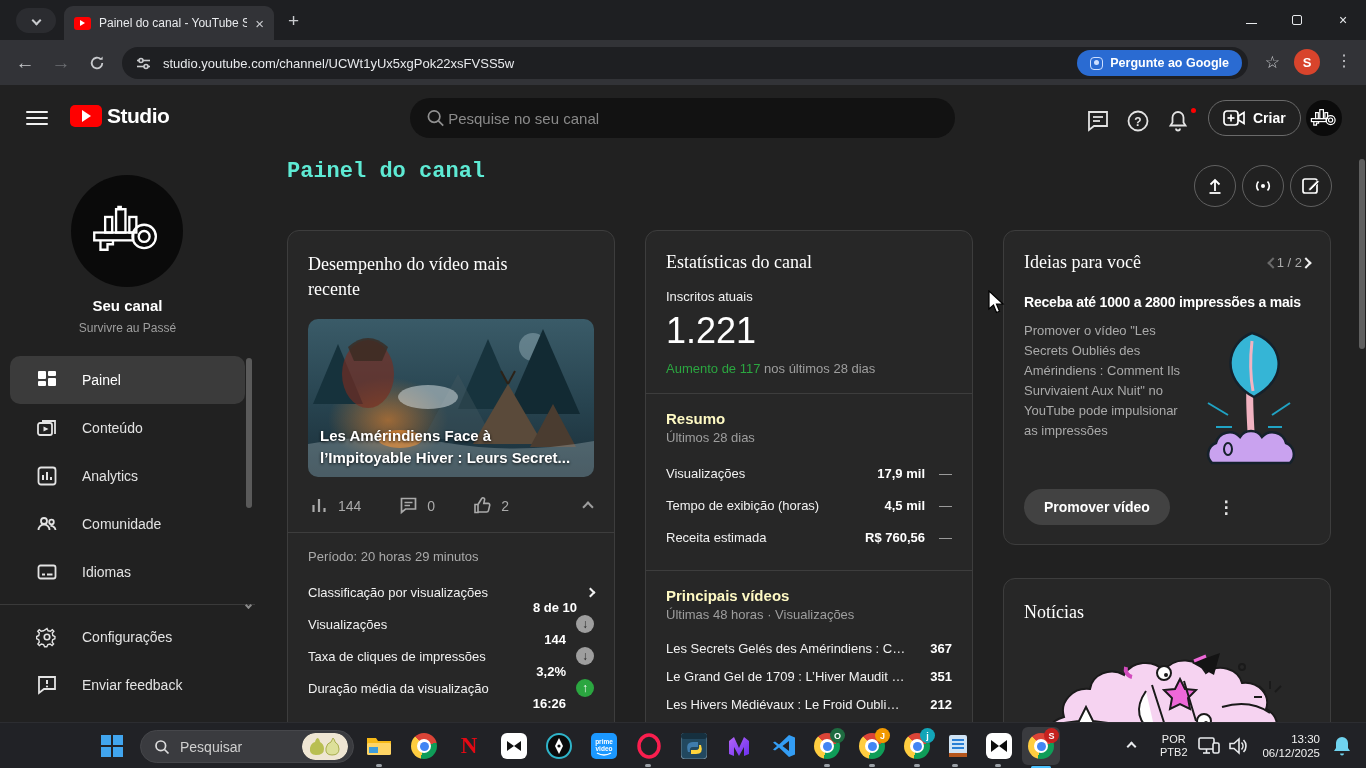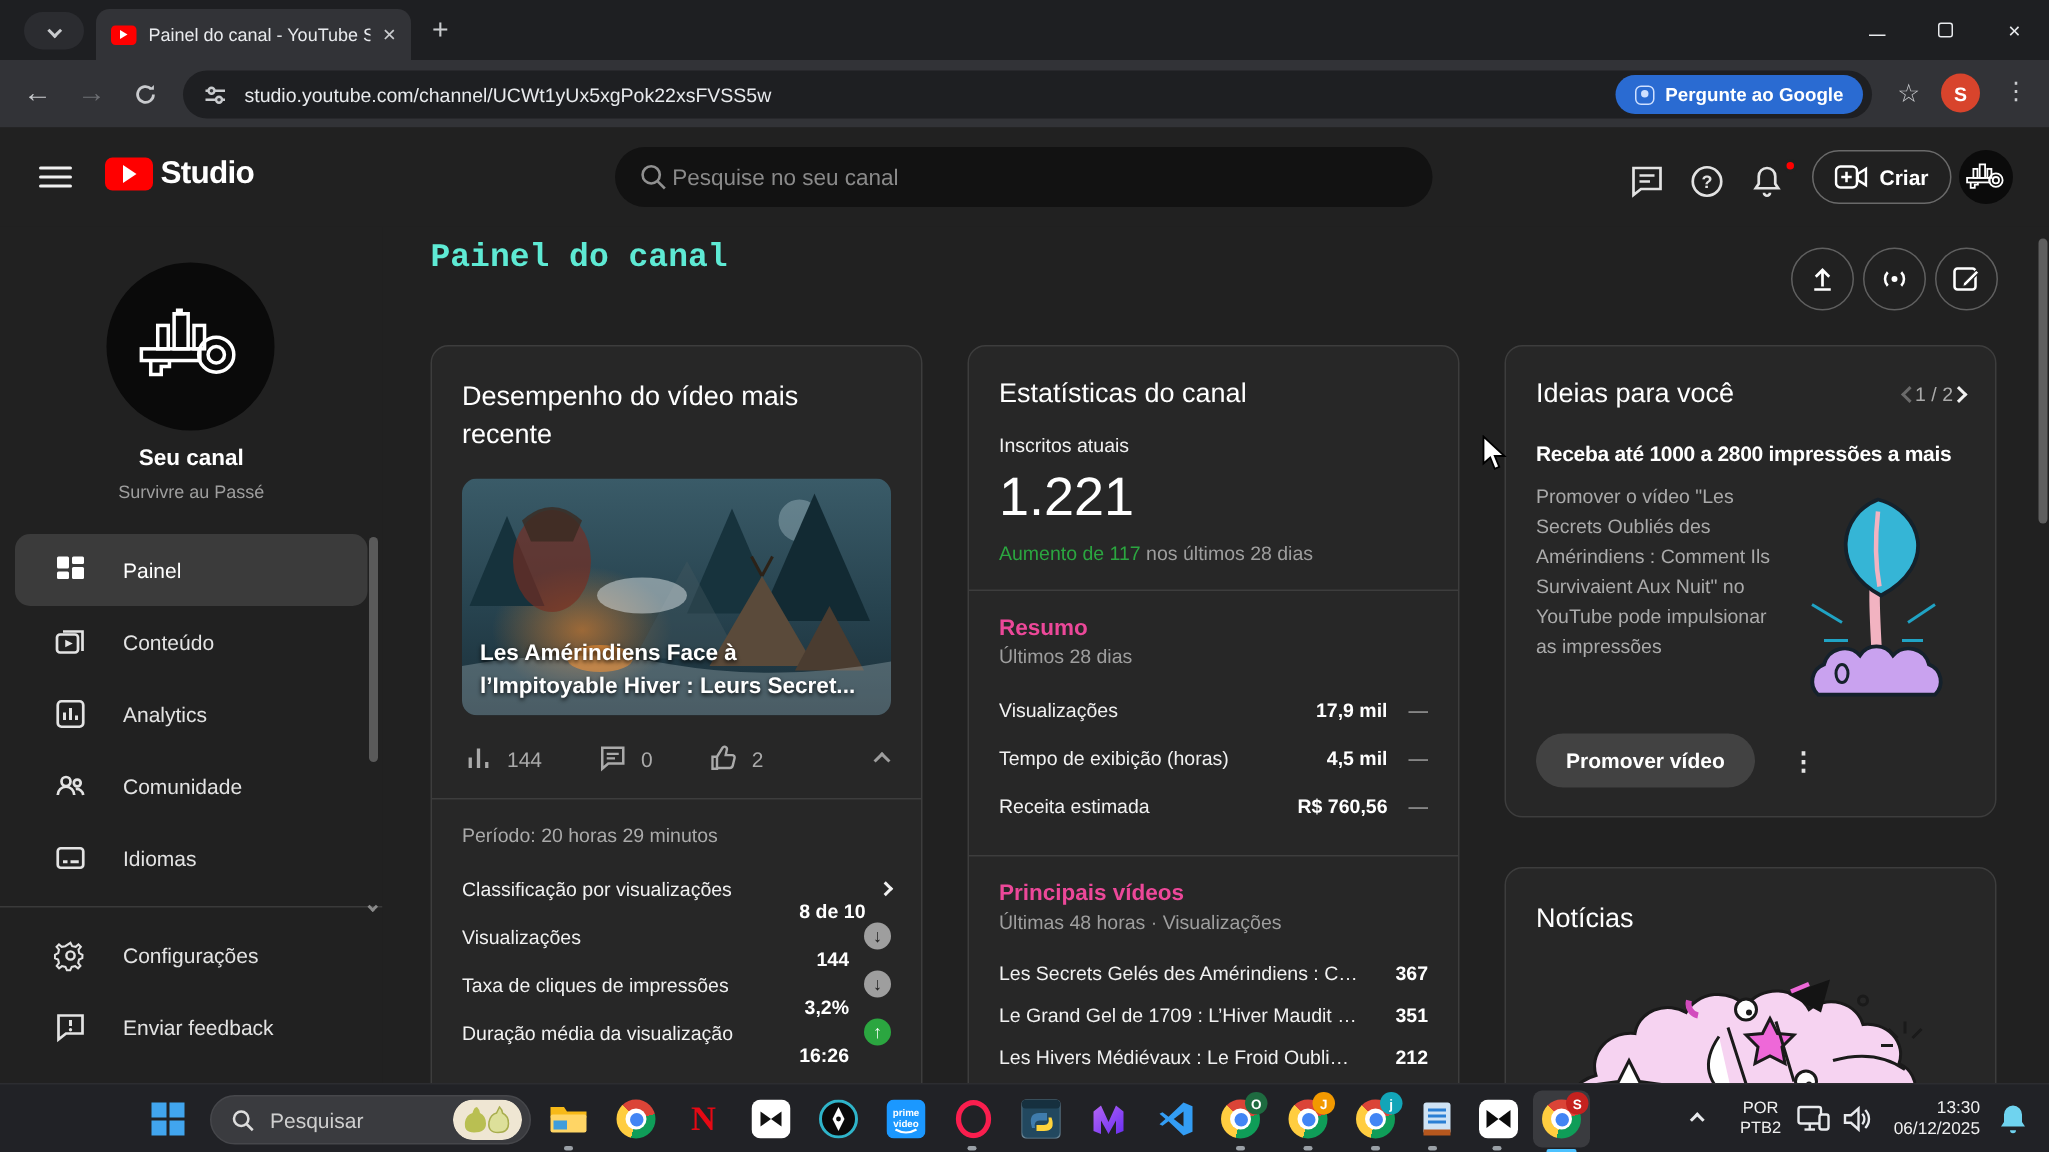--- a/index.html
+++ b/index.html
@@ -83,21 +83,21 @@
   .side-scroll-arrow .chev { border-color:#8a8a8a; width:5px; height:5px; }
 
   
   .content { position:absolute; top:151px; left:255px; width:1111px; height:571px; background:#212121; }
   .page-title { position:absolute; left:32px; top:8px; font-size:22px; font-weight:700; color:#5eead4;font-family:Liberation Mono, monospace; }
   .action-circle { position:absolute; top:14px; width:42px; height:42px; border:1px solid #606060; border-radius:50%;
                    display:flex; align-items:center; justify-content:center; }
   .main-scroll { position:absolute; right:1px; top:8px; width:6px; height:190px; border-radius:3px; background:#5f5f5f; }
 
   .card { position:absolute; background:#272727; border:1px solid #3d3d3d; border-radius:12px; }
-  .card-title { font-size:18px; font-weight:500; color:#fff; }
+  .card-title { font-size:18px; font-weight:500; color:#fff;font-family:Liberation Serif, serif; }
 
   
   .c1 { left:32px; top:79px; width:328px; height:560px; }
   .c1 .card-title { margin:21px 20px 0; width:250px; line-height:25px; }
   .thumb { position:relative; margin:17px 20px 0; width:286px; height:158px; border-radius:10px; overflow:hidden;
            background: radial-gradient(closest-side at 28% 64%, rgba(255,140,40,.55), rgba(255,140,40,0) 75%),
                        linear-gradient(180deg,#3a5b68 0%,#27434f 55%,#1a2e38 100%); }
   .thumb svg { position:absolute; inset:0; }
   .thumb-title { position:absolute; left:12px; bottom:8px; font-size:15px; font-weight:700; color:#fff;
                  line-height:22px; text-shadow:0 1px 3px rgba(0,0,0,.9); }
@@ -114,21 +114,21 @@
   .trend.down { background:#9e9e9e; color:#232323; }
   .trend.up { background:#2ba640; color:#fff; }
 
   
   .c2 { left:390px; top:79px; width:328px; height:560px; }
   .c2 .card-title { margin:21px 20px 0; }
   .subs-lbl { margin:16px 20px 0; font-size:13px; color:#f1f1f1; }
   .subs-val { margin:6px 20px 0; font-size:36px; font-weight:400; color:#fff; }
   .growth { margin:9px 20px 0; font-size:13px; color:#9e9e9e; }
   .growth .g { color:#2ba640; }
-  .sec-title { margin:16px 20px 0; font-size:15px; font-weight:700; color:#ec4899; }
+  .sec-title { margin:16px 20px 0; font-size:15px; font-weight:700; color:#fef9c3; }
   .sec-sub { margin:3px 20px 0; font-size:13px; color:#9e9e9e; }
   .srow { display:flex; align-items:center; justify-content:space-between; margin:0 20px; height:32px; }
   .srow .lbl { font-size:13px; color:#f1f1f1; font-weight:500; }
   .srow .right { display:flex; align-items:center; gap:14px; }
   .srow .val { font-size:13px; font-weight:700; color:#fff; }
   .srow .dash { color:#aaa; font-size:13px; }
   .trow { display:flex; align-items:center; justify-content:space-between; margin:0 20px; height:28px; }
   .trow .t { font-size:13px; color:#f1f1f1; font-weight:500; white-space:nowrap; overflow:hidden;
              text-overflow:ellipsis; max-width:240px; }
   .trow .v { font-size:13px; font-weight:700; color:#fff; }
@@ -136,21 +136,21 @@
   
   .c3 { left:748px; top:79px; width:328px; height:315px; }
   .c3-head { display:flex; align-items:center; justify-content:space-between; margin:21px 20px 0; }
   .pager { display:flex; align-items:center; gap:0; }
   .pager .num { font-size:13px; color:#aaa; }
   .pager .chev { width:8px; height:8px; }
   .pager .dim { border-color:#6a6a6a; }
   .idea-head { margin:21px 20px 0; font-size:14px; font-weight:700; color:#fff; letter-spacing:-0.2px; white-space:nowrap; }
   .idea-body { margin:11px 20px 0; width:158px; font-size:13px; color:#aaa; line-height:20px; }
   .idea-art { position:absolute; right:22px; top:100px; }
-  .cta-row { position:absolute; left:20px; top:258px; display:flex; align-items:center; gap:24px; }
+  .cta-row { position:absolute; left:20px; top:258px; display:flex; align-items:center; gap:48px; }
   .cta { height:36px; padding:0 20px; border-radius:18px; background:#424242; color:#fff; font-size:14px;
          font-weight:700; display:flex; align-items:center; }
   .cta-kebab { color:#e3e3e3; font-size:17px; font-weight:700; }
 
   
   .c4 { left:748px; top:427px; width:328px; height:230px; overflow:hidden; }
   .c4 .card-title { margin:23px 20px 0; }
   .news-art { position:absolute; left:30px; top:58px; }
 
   

